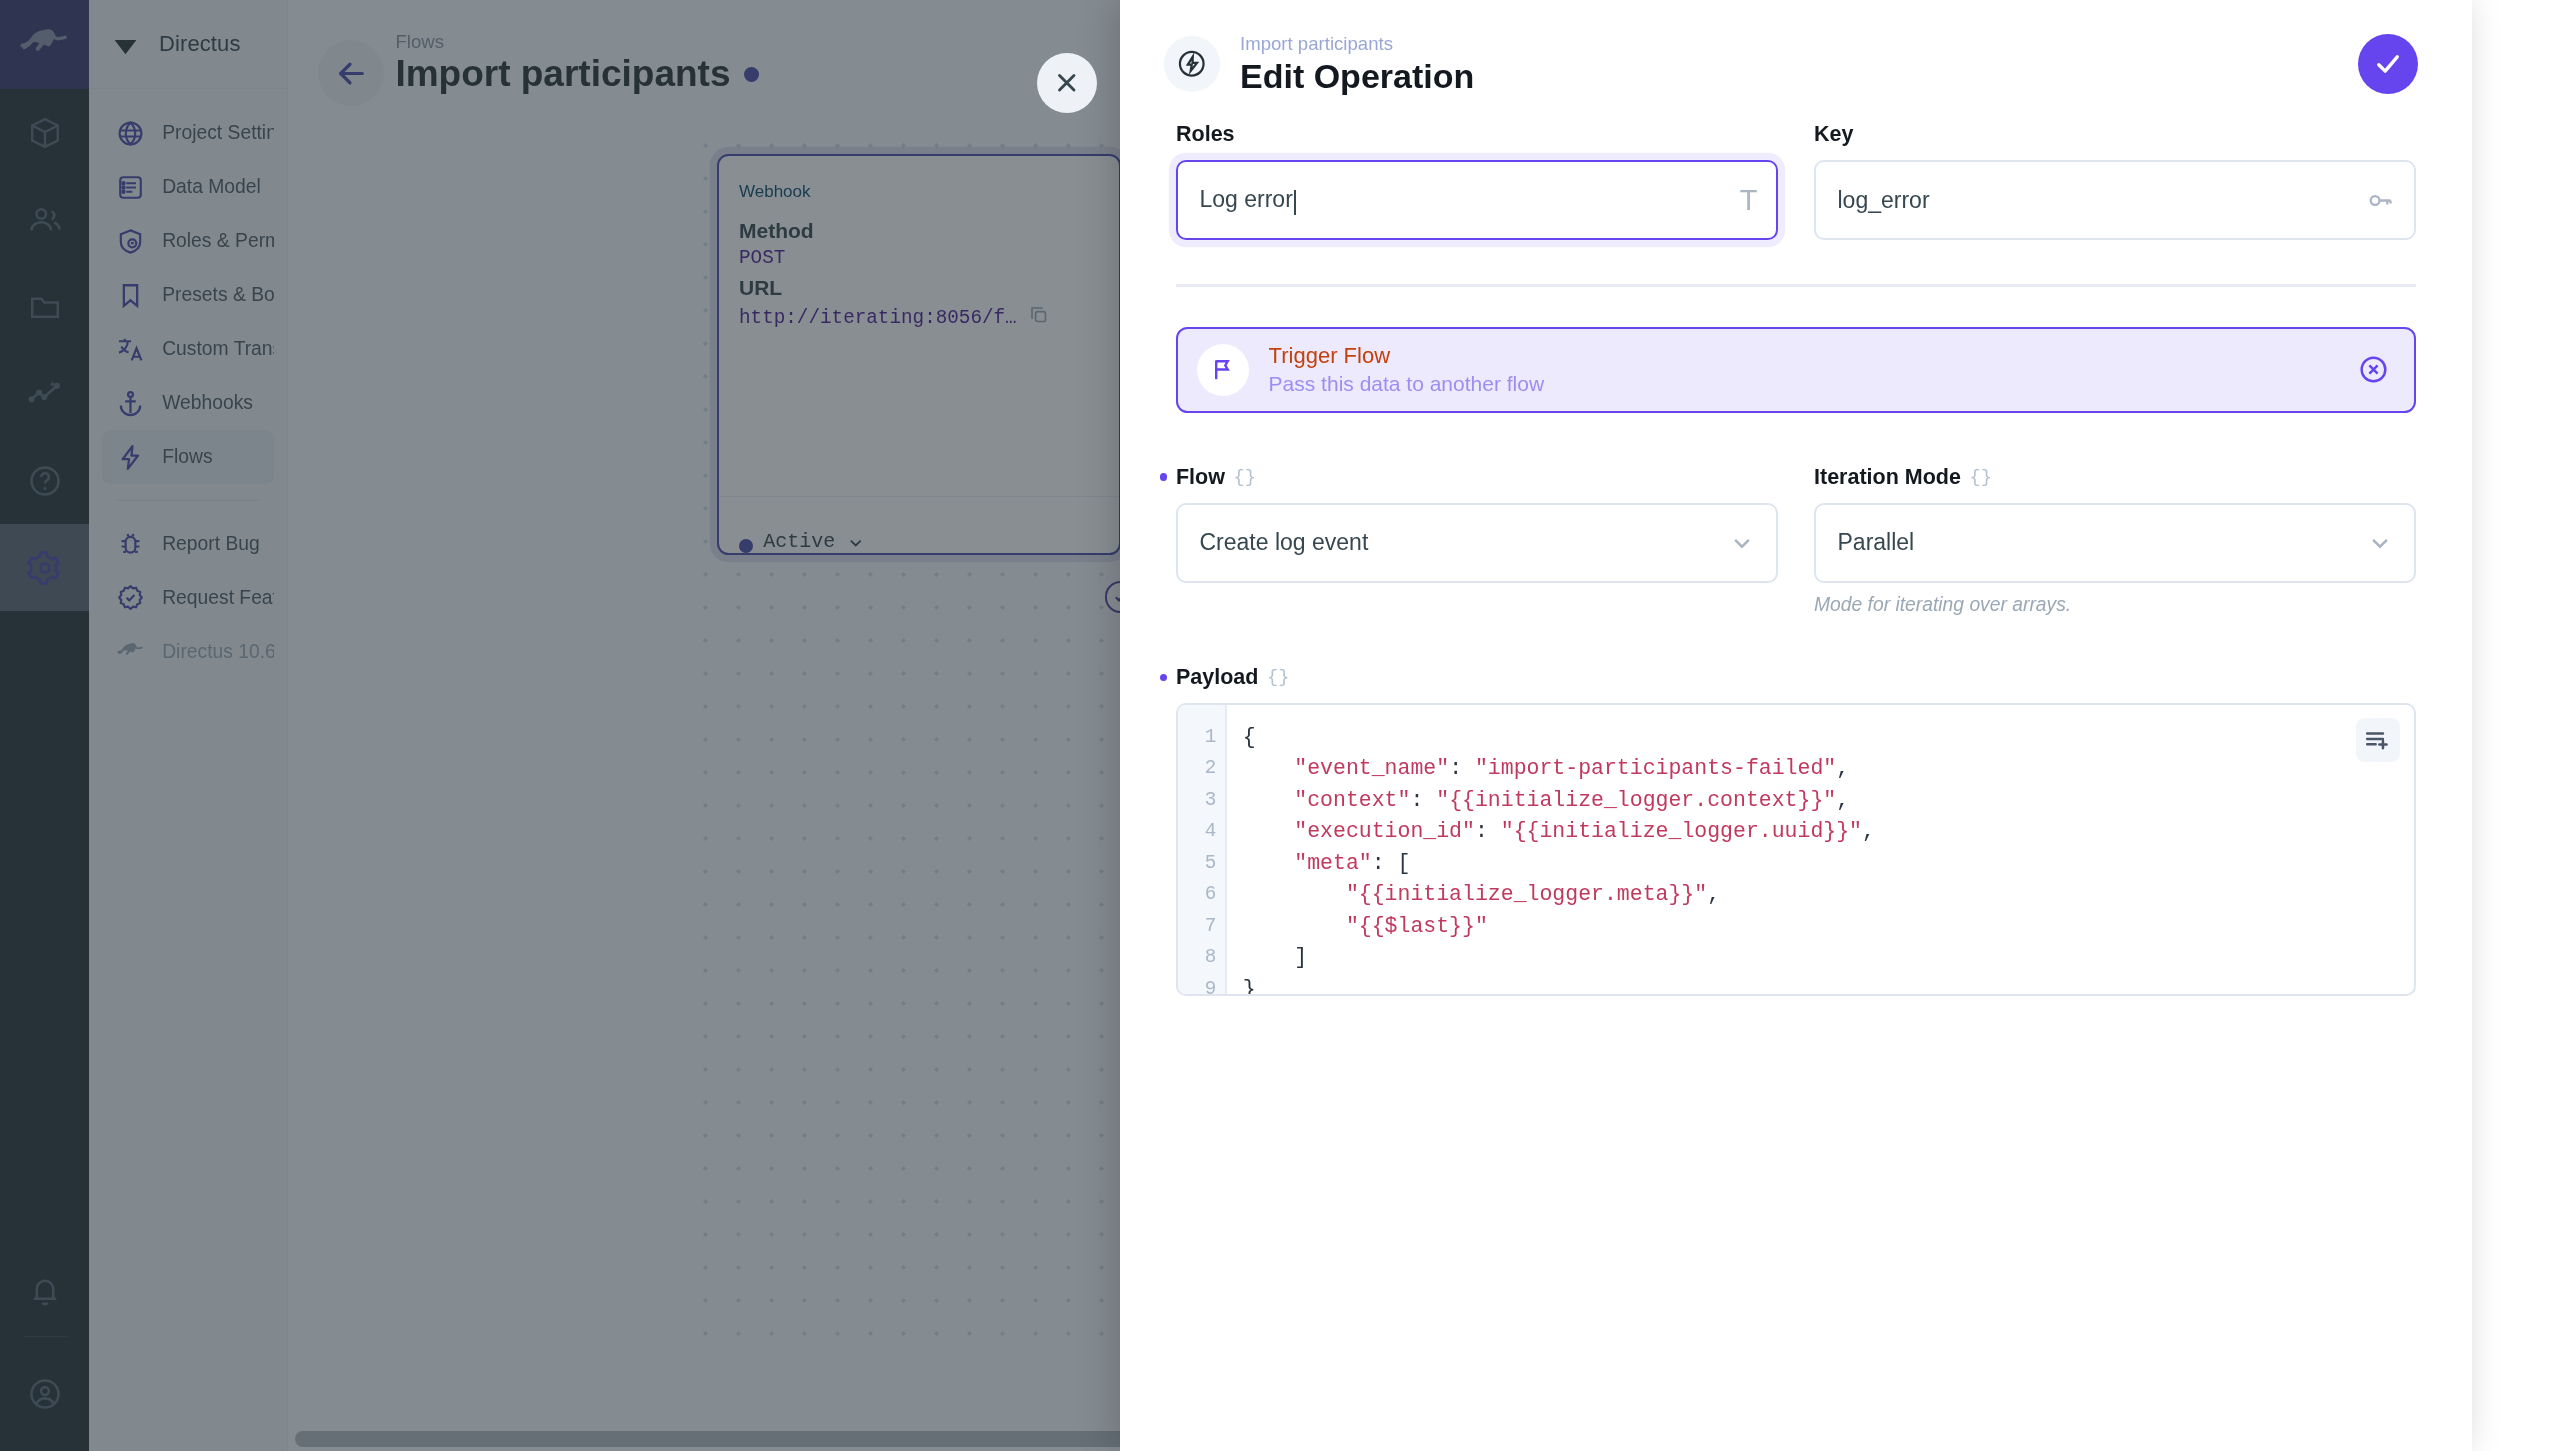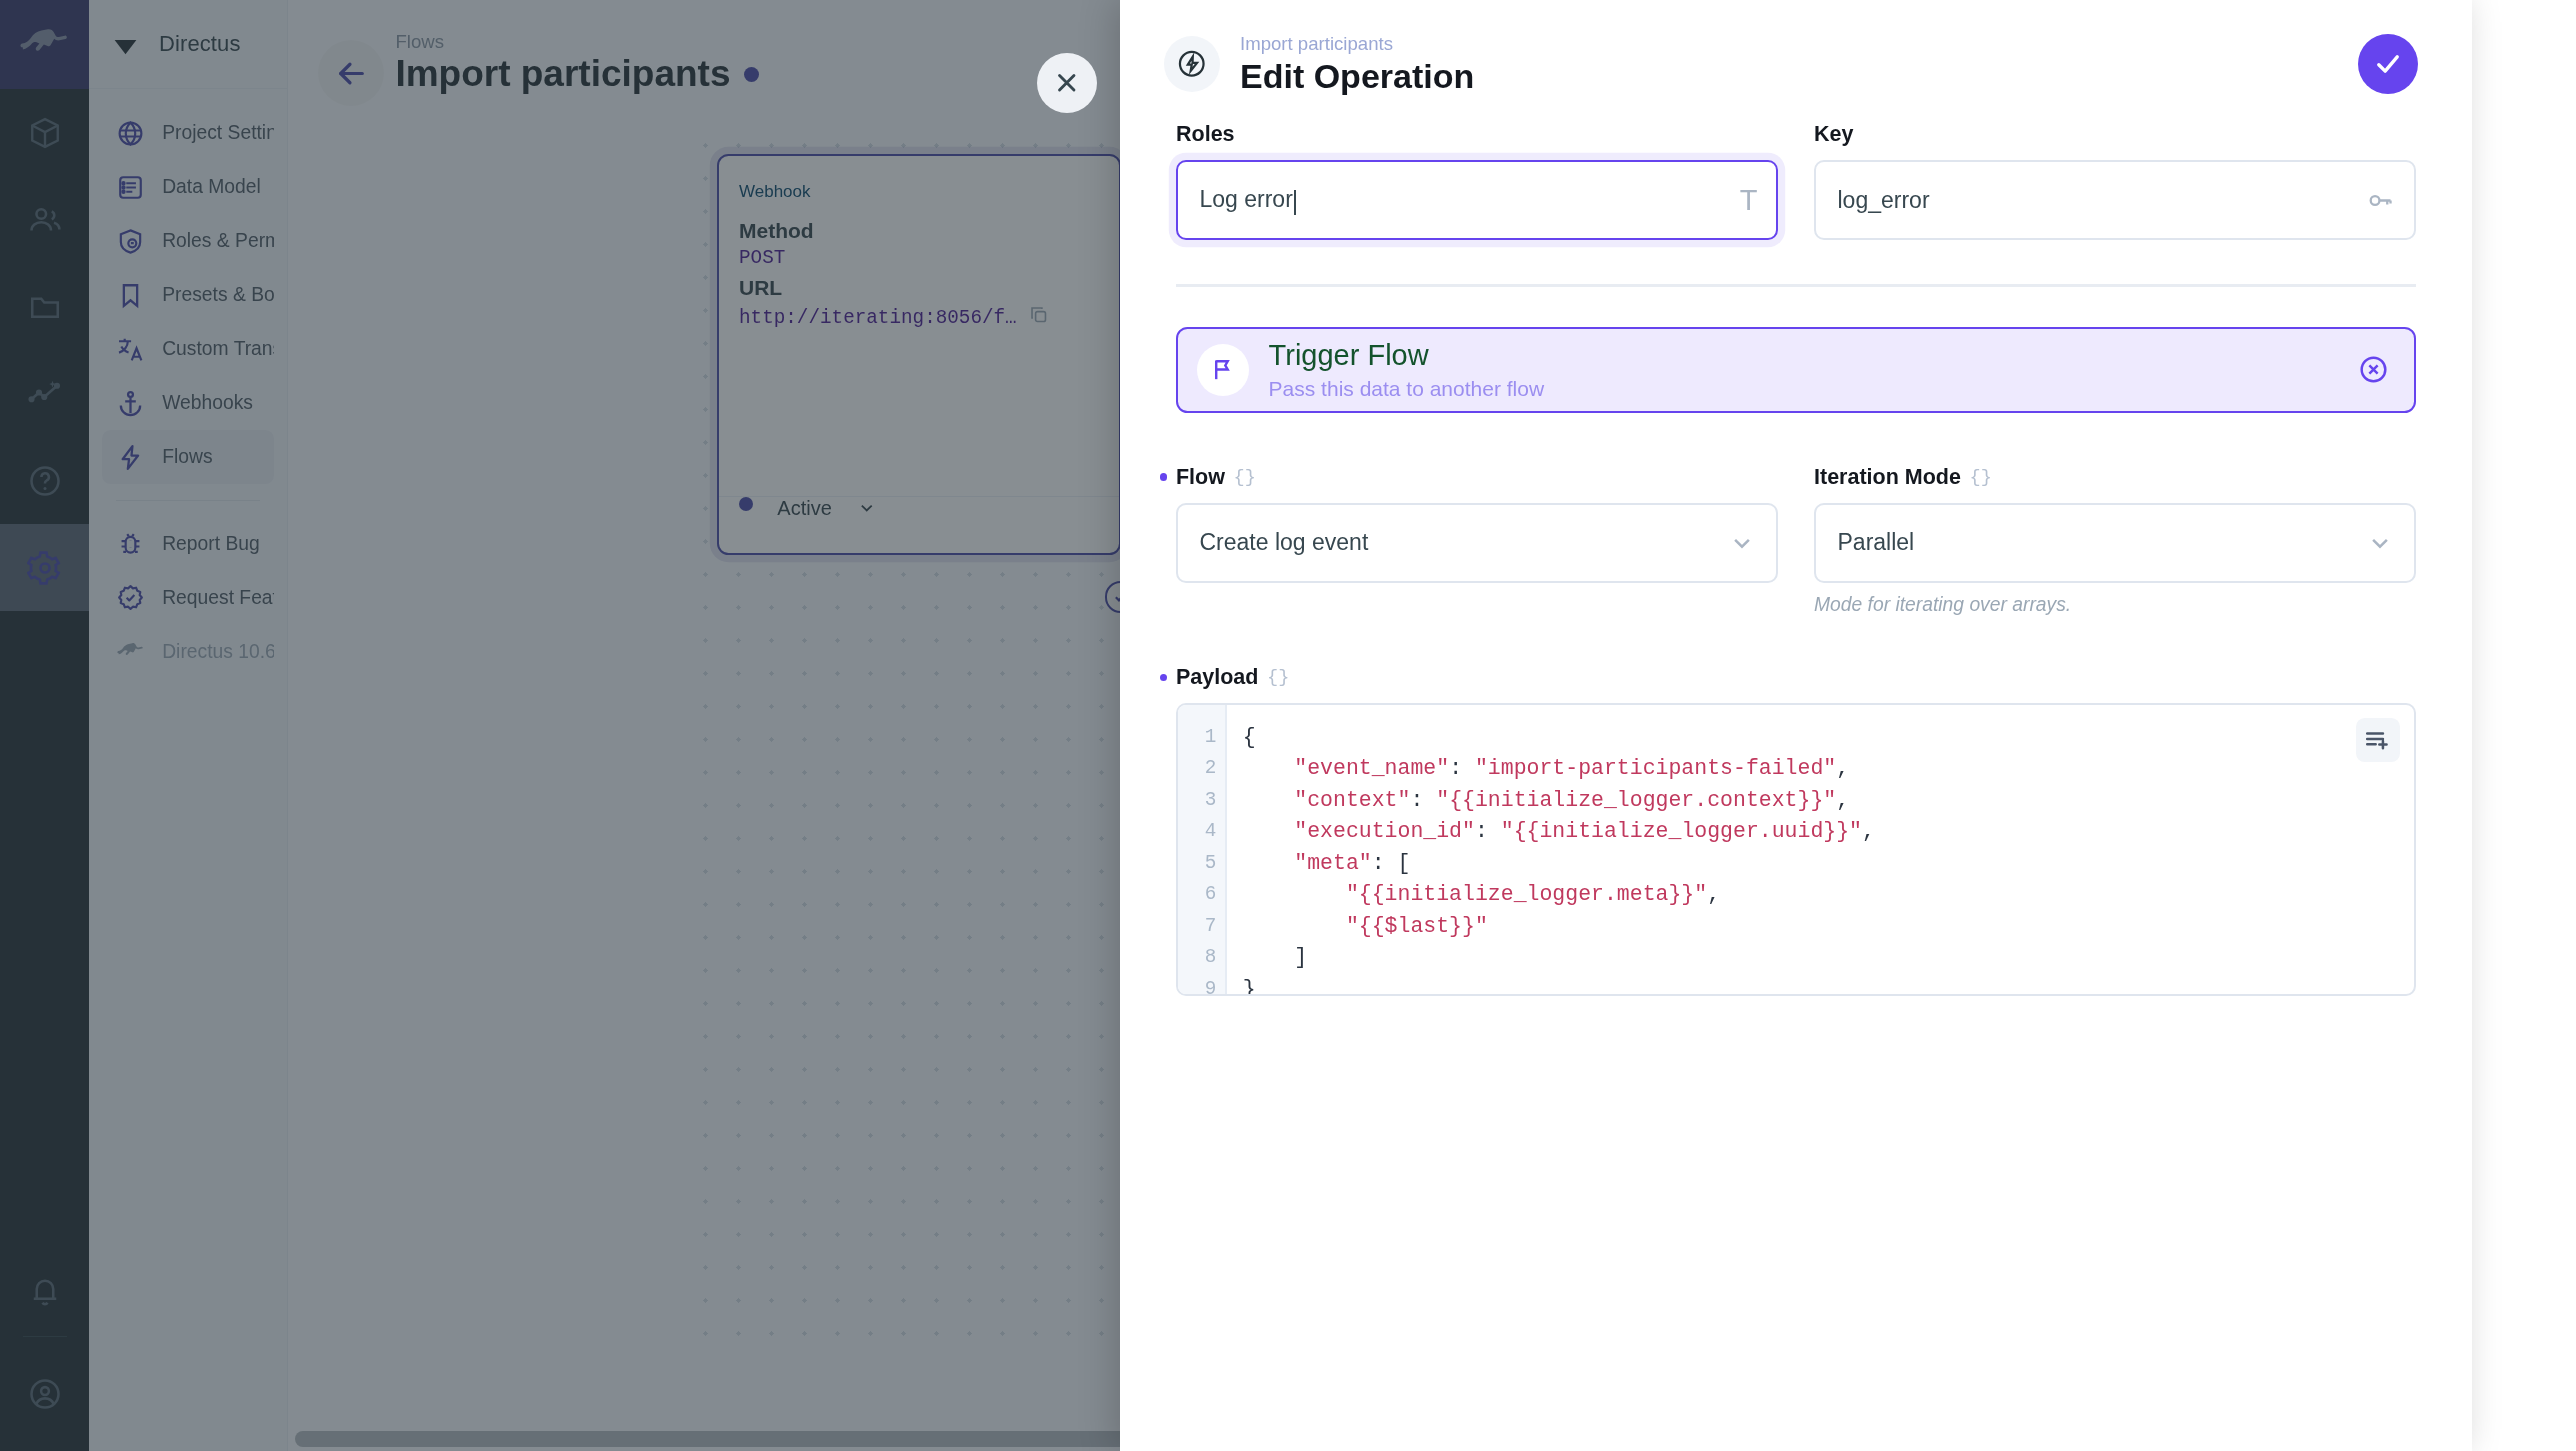--- a/index.html
+++ b/index.html
@@ -92,22 +92,22 @@
   .node .n-type { display:flex; align-items:center; gap:10px; font-size: 21.5px; font-weight: 700; color:#4b4ba8; }
   .node .n-type svg { width: 24px; height: 24px; }
   .node .n-tools { display:flex; align-items:center; gap: 13px; color:#b6bfc9; }
   .node .n-tools svg { width: 26px; height: 26px; }
   .node .n-body { padding: 5.7px 20px 0 20px; }
   .node .n-name { font-size: 17px; color:#0c4a6e; padding: 4.3px 0 10px 0; margin-top: 16px; }
   .node .n-label { font-size: 21px; font-weight: 700; color:#37474f; margin-top: 7.2px; }
   .node .n-val { font-size: 19.3px; color:#4c1d95; font-family:"Liberation Mono", monospace; margin-top: 4px; display:flex; align-items:center; gap: 11.4px;}
   .node .n-foot {
     position:absolute; left:0; right:0; bottom:0; height:57px;
-    border-top: 1.4px solid #eaeff5; display:flex; align-items:flex-start; gap:24px; padding: 0 20px;
-    font-size: 20px; color:#37474f;
+    border-top: 1.4px solid #eaeff5; display:flex; align-items:flex-end; gap:10px; padding: 0 20px;
+    font-size: 20px; color:#37474f;font-family:Liberation Mono, monospace;
   }
   .node .n-foot .sdot { width:14.3px;height:14.3px;border-radius:50%;background:#4b4ba8; }
 
   .port {
     position:absolute; width:31.5px; height:31.5px; border-radius:50%;
     background:#fff; border:2.9px solid #4b4ba8; display:flex;align-items:center;justify-content:center;
   }
   .port .inner { width:11.4px;height:11.4px;border-radius:50%;background:#4b4ba8; }
   .port.ok { border-color:#4b4ba8; color:#4b4ba8; }
   .port.err { border-color:#c1436a; color:#c1436a; }
@@ -183,21 +183,21 @@
 
   .op-banner {
     border: 2.9px solid #6644ee; background:#eeeafe; border-radius: 11.4px;
     height: 86px; display:flex; align-items:center; padding: 0 24px 0 18.6px; gap: 20px;
   }
   .op-banner .ob-icon {
     width: 52px; height:52px; border-radius:50%; background:#fff;
     display:flex;align-items:center;justify-content:center; color:#6644ee; flex:0 0 52px;
   }
   .op-banner .ob-icon svg { width: 29px; height: 29px; }
-  .op-banner .ob-title { font-size: 29px; color:#14532d; font-weight:400; line-height:1.35; }
+  .op-banner .ob-title { font-size: 22px; color:#c2410c; font-weight:400; line-height:1.35; }
   .op-banner .ob-sub { font-size: 21px; color:#9b8ef0; line-height:1.35; }
   .op-banner .ob-x { margin-left:auto; color:#6644ee; display:flex; }
   .op-banner .ob-x svg { width: 33px; height: 33px; }
 
   .select {
     height: 80px; border: 2.9px solid #dfe5ee; border-radius: 10px;
     display:flex; align-items:center; padding: 0 18.6px 0 21.5px; background:#fff;
     font-size: 23px; color:#37474f;
   }
   .select .chev { margin-left:auto; color:#aab5c3; display:flex; }

